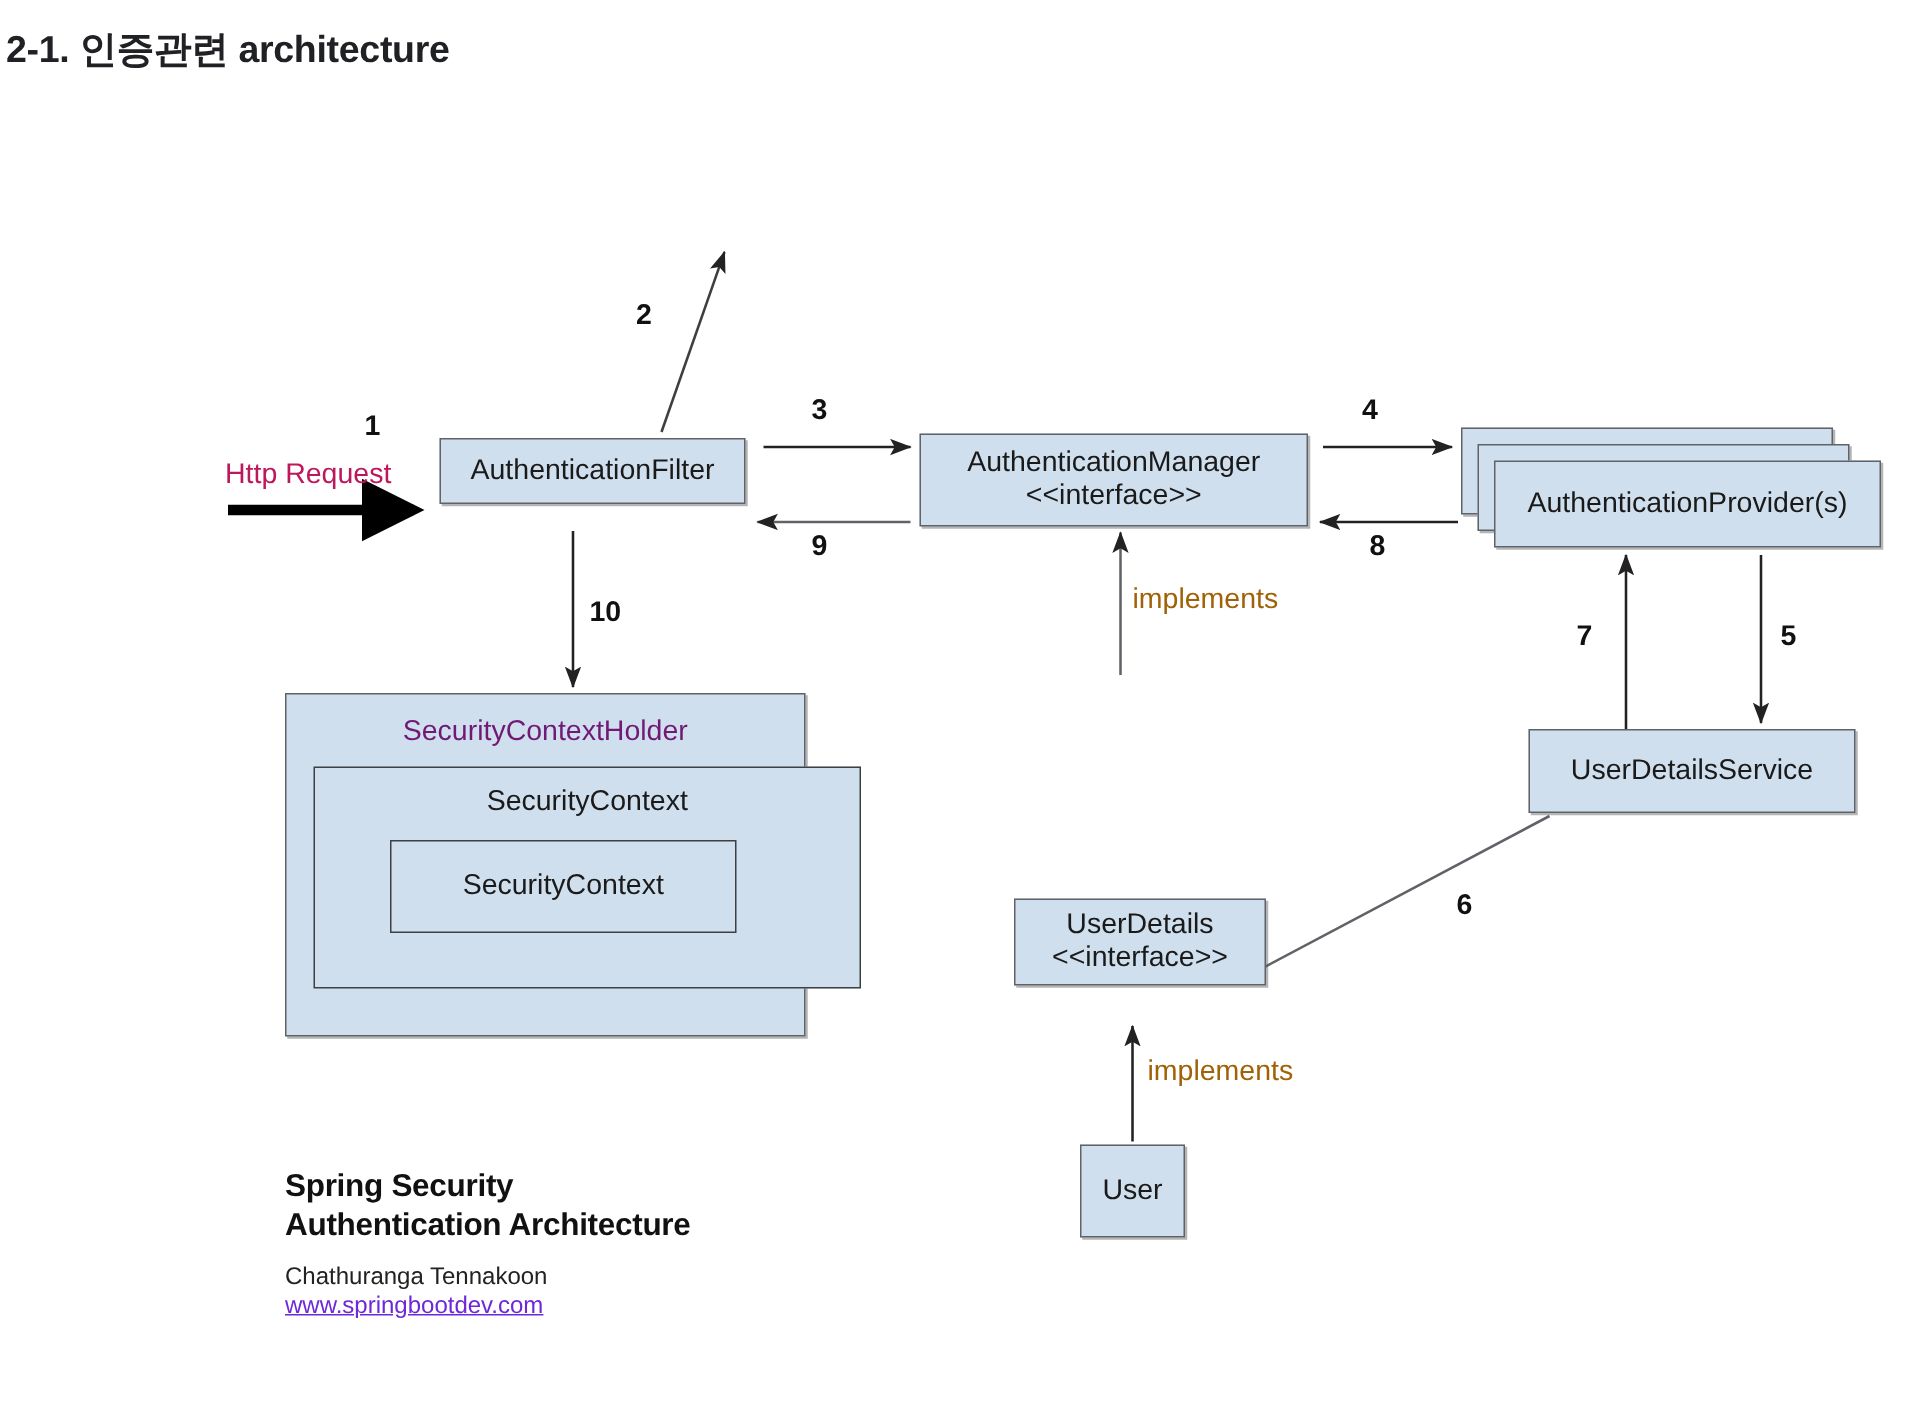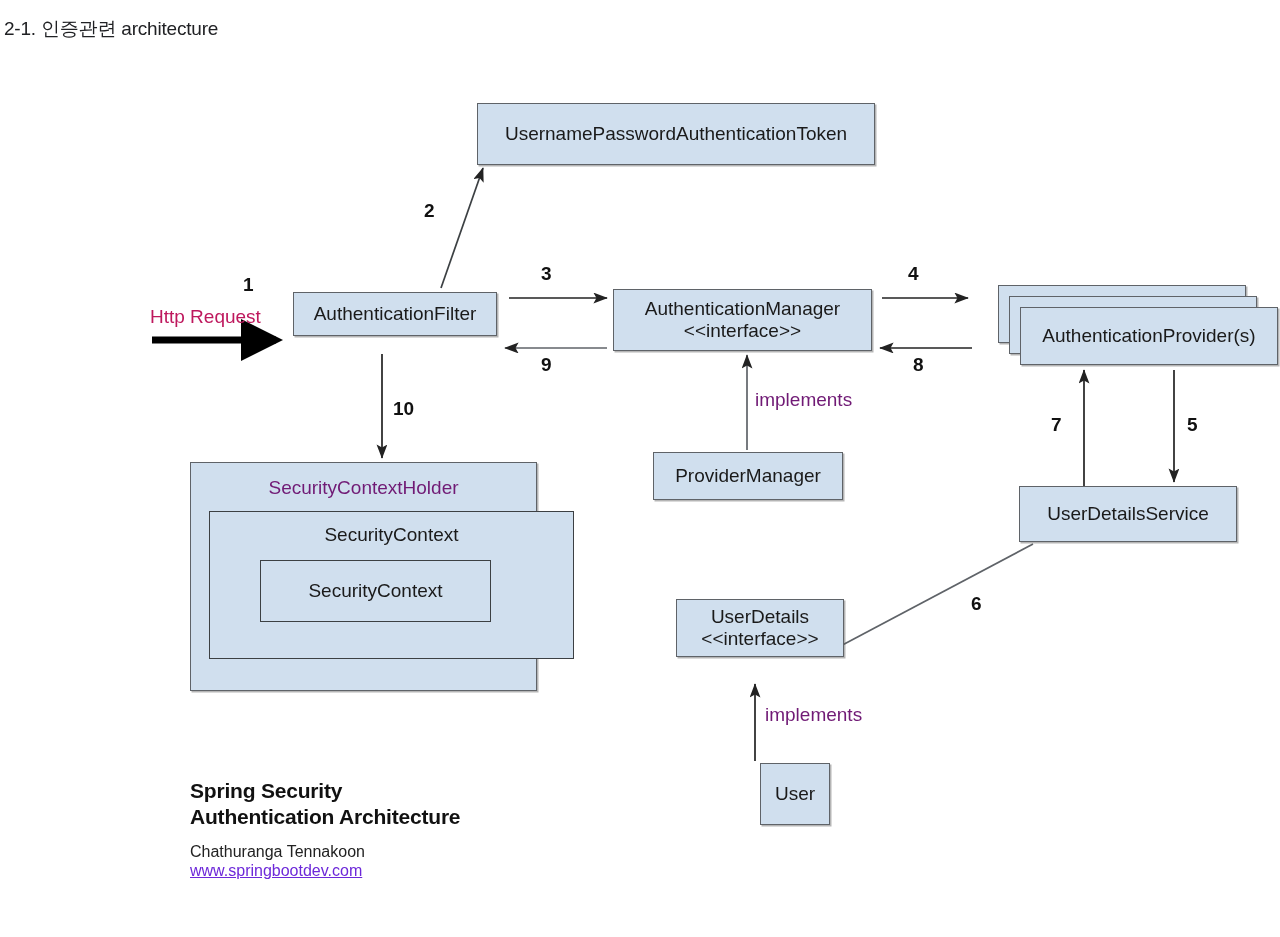--- a/index.html
+++ b/index.html
@@ -15,22 +15,22 @@
     overflow: hidden;
     font-family: "Liberation Sans", sans-serif;
     color: #1a1a1a;
   }
 
   
   #doc-heading {
     position: absolute;
     left: 4px;
     top: 16px;
-    font-size: 19px;
-    font-weight: normal;
+    font-size: 25px;
+    font-weight: bold;
     color: #202124;
     letter-spacing: -0.2px;
     white-space: nowrap;
   }
 
   
   #diagram {
     position: absolute;
     left: 0;
     top: 58px;
@@ -65,26 +65,26 @@
     box-shadow: 1.5px 1.5px 0 rgba(90,90,90,0.45);
   }
 
   
   #node-token            { left: 477px; top: 45px;  width: 398px; height: 62px; }
   #node-auth-filter      { left: 293px; top: 234px; width: 204px; height: 44px; }
   #node-auth-manager     { left: 613px; top: 231px; width: 259px; height: 62px; }
   #node-provider-manager { left: 653px; top: 394px; width: 190px; height: 48px; }
   #node-user-details-svc { left: 1019px; top: 428px; width: 218px; height: 56px; }
   #node-user-details     { left: 676px; top: 541px; width: 168px; height: 58px; text-align: center; }
-  #node-user             { left: 760px; top: 705px; width: 70px;  height: 62px; }
+  #node-user             { left: 720px; top: 705px; width: 70px;  height: 62px; }
 
   
   #stack-auth-providers {
     position: absolute;
-    left: 998px;
+    left: 974px;
     top: 227px;
     width: 280px;
     height: 82px;
     z-index: 3;
   }
   .stack-layer {
     position: absolute;
     box-sizing: border-box;
     background: #d0dfee;
     border: 1.6px solid #5f6368;
@@ -137,21 +137,21 @@
   .edge-label {
     position: absolute;
     font-size: 19px;
     font-weight: bold;
     color: #111111;
     z-index: 4;
     white-space: nowrap;
   }
   .edge-label.plain {
     font-weight: normal;
-    color: #701a75;
+    color: #a16207;
   }
 
   #lbl-1  { left: 243px; top: 216px; }
   #lbl-2  { left: 424px; top: 142px; }
   #lbl-3  { left: 541px; top: 205px; }
   #lbl-4  { left: 908px; top: 205px; }
   #lbl-5  { left: 1187px; top: 356px; }
   #lbl-6  { left: 971px; top: 535px; }
   #lbl-7  { left: 1051px; top: 356px; }
   #lbl-8  { left: 913px; top: 296px; }
@@ -253,34 +253,32 @@
 
     <g>
       <line x1="747" y1="392" x2="747" y2="297" stroke="#5f6368" stroke-width="1.7" marker-end="url(#arrow-thin)"></line>
     </g>
 
     <g>
       <line x1="755" y1="703" x2="755" y2="626" stroke="#222222" stroke-width="1.7" marker-end="url(#arrow-thin)"></line>
     </g>
   </svg>
 
-  <div class="node shadowed" id="node-token">UsernamePasswordAuthenticationToken</div>
 
   <div class="node shadowed" id="node-auth-filter">AuthenticationFilter</div>
 
   <div class="node shadowed" id="node-auth-manager">AuthenticationManager
 &lt;&lt;interface&gt;&gt;</div>
 
   <div id="stack-auth-providers">
     <div class="stack-layer" id="stack-layer-back"></div>
     <div class="stack-layer" id="stack-layer-mid"></div>
     <div class="stack-layer" id="stack-layer-front">AuthenticationProvider(s)</div>
   </div>
 
-  <div class="node shadowed" id="node-provider-manager">ProviderManager</div>
 
   <div class="node shadowed" id="node-user-details-svc">UserDetailsService</div>
 
   <div class="node shadowed" id="node-user-details">UserDetails
 &lt;&lt;interface&gt;&gt;</div>
 
   <div class="node shadowed" id="node-user">User</div>
 
   <div id="node-sch">
     <div id="sch-label">SecurityContextHolder</div>

